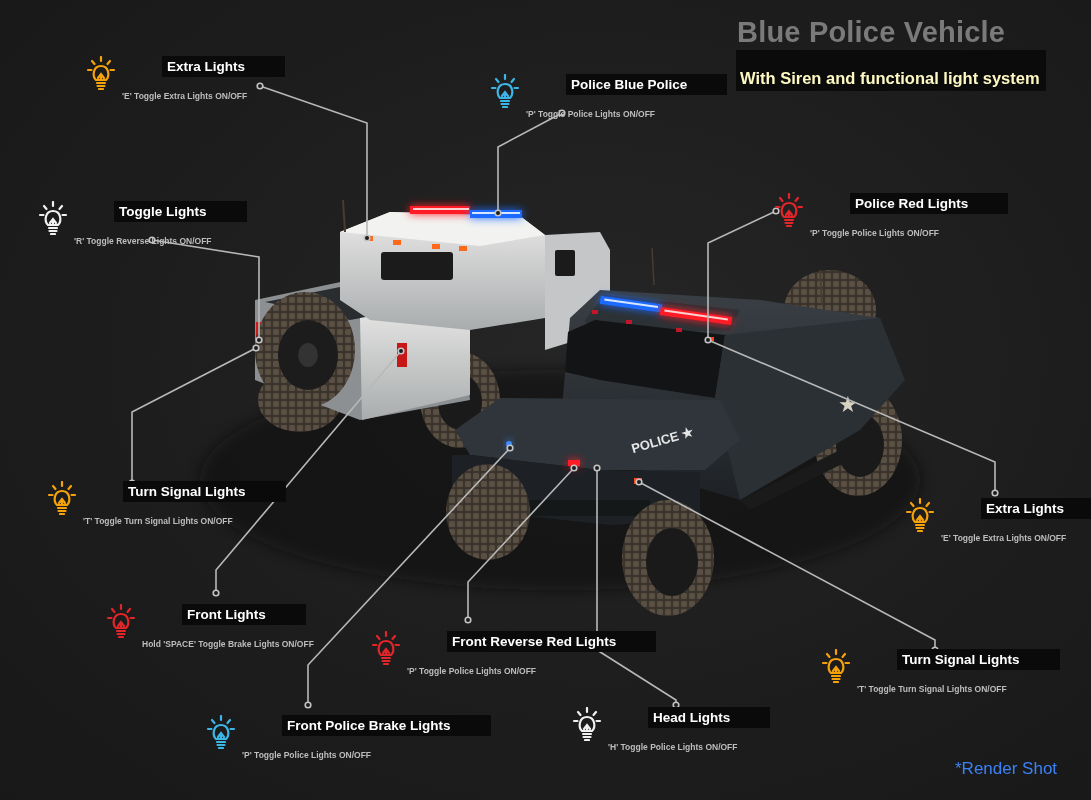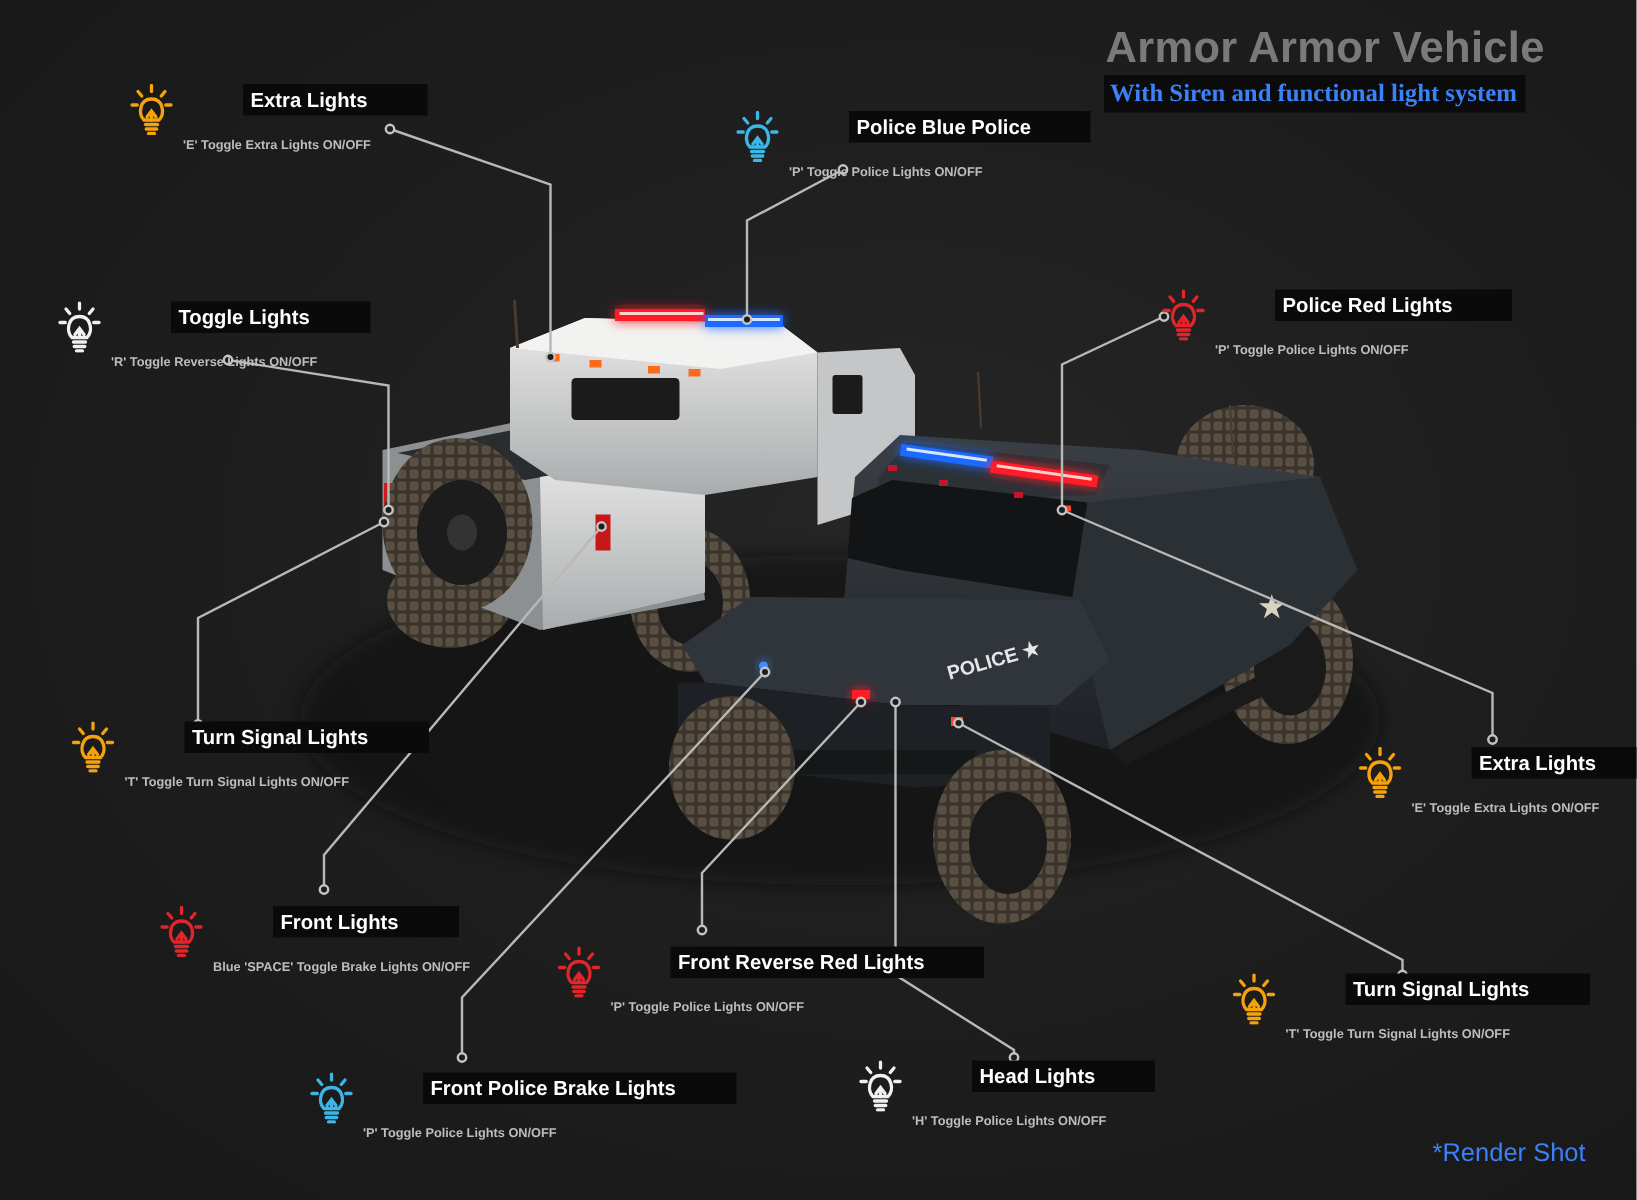--- a/index.html
+++ b/index.html
@@ -10,22 +10,22 @@
     position: relative;
     color: #fff;
   }
   .title {
     position: absolute; left: 737px; top: 16px;
     font-size: 29px; font-weight: bold; color: #7a7a7a;
     letter-spacing: 0.2px; white-space: nowrap;
   }
   .subtitle {
     position: absolute; left: 736px; top: 50px;
-    background: #0b0b0b; color: #3b82f6; font-weight: bold;
-    font-size: 16.5px; padding: 2px 6px 3px 4px; white-space: nowrap; font-family: Liberation Serif, serif;
+    background: #0b0b0b; color: #fef9c3; font-weight: bold;
+    font-size: 16.5px; padding: 19px 6px 3px 4px; white-space: nowrap;
   }
   .render-shot {
     position: absolute; left: 955px; top: 759px;
     font-size: 17px; color: #3b82f6; white-space: nowrap;
   }
   svg.overlay { position: absolute; left: 0; top: 0; width: 1091px; height: 800px; }
   .callout { position: absolute; }
   .callout .bulb { position: absolute; left: 0; top: 0; width: 30px; height: 34px; }
   .callout .name {
     position: absolute; left: 32px; top: 0; height: 21px;
@@ -196,21 +196,21 @@
       <circle cx="574" cy="468" r="2.8"></circle>
     <circle cx="935" cy="650" r="2.8"></circle>
       <circle cx="639" cy="482" r="2.8"></circle>
     <circle cx="308" cy="705" r="2.8"></circle>
       <circle cx="510" cy="448" r="2.8"></circle>
     <circle cx="676" cy="705" r="2.8"></circle>
       <circle cx="597" cy="468" r="2.8"></circle>
   </g>
 </svg>
 
-<div class="title">Armor Armor Vehicle</div>
+<div class="title">Blue Police Vehicle</div>
 <div class="subtitle">With Siren and functional light system</div>
 
 <div class="callout" style="left:86px; top:56px;">
   <svg class="bulb" viewBox="0 0 30 34">
       <g stroke="#f5a20b" stroke-width="2.2" fill="none" stroke-linecap="round">
         <line x1="15" y1="1" x2="15" y2="5"></line>
         <line x1="6" y1="5" x2="8.5" y2="8"></line>
         <line x1="24" y1="5" x2="21.5" y2="8"></line>
         <line x1="2" y1="14" x2="5.5" y2="14"></line>
         <line x1="28" y1="14" x2="24.5" y2="14"></line>
@@ -329,21 +329,21 @@
         <line x1="2" y1="14" x2="5.5" y2="14"></line>
         <line x1="28" y1="14" x2="24.5" y2="14"></line>
         <path d="M10 24 C6 20 7 10 15 10 C23 10 24 20 20 24 Z"></path>
         <path d="M12 22 L15 18 L18 22 M15 18 V24"></path>
         <line x1="11" y1="27" x2="19" y2="27"></line>
         <line x1="11.5" y1="30" x2="18.5" y2="30"></line>
         <line x1="13" y1="33" x2="17" y2="33"></line>
       </g>
     </svg>
   <div class="name">Front Lights</div>
-  <div class="desc">Blue 'SPACE' Toggle Brake Lights ON/OFF</div>
+  <div class="desc">Hold 'SPACE' Toggle Brake Lights ON/OFF</div>
 </div>
 
 <div class="callout" style="left:371px; top:631px;">
   <svg class="bulb" viewBox="0 0 30 34">
       <g stroke="#e0262a" stroke-width="2.2" fill="none" stroke-linecap="round">
         <line x1="15" y1="1" x2="15" y2="5"></line>
         <line x1="6" y1="5" x2="8.5" y2="8"></line>
         <line x1="24" y1="5" x2="21.5" y2="8"></line>
         <line x1="2" y1="14" x2="5.5" y2="14"></line>
         <line x1="28" y1="14" x2="24.5" y2="14"></line>

